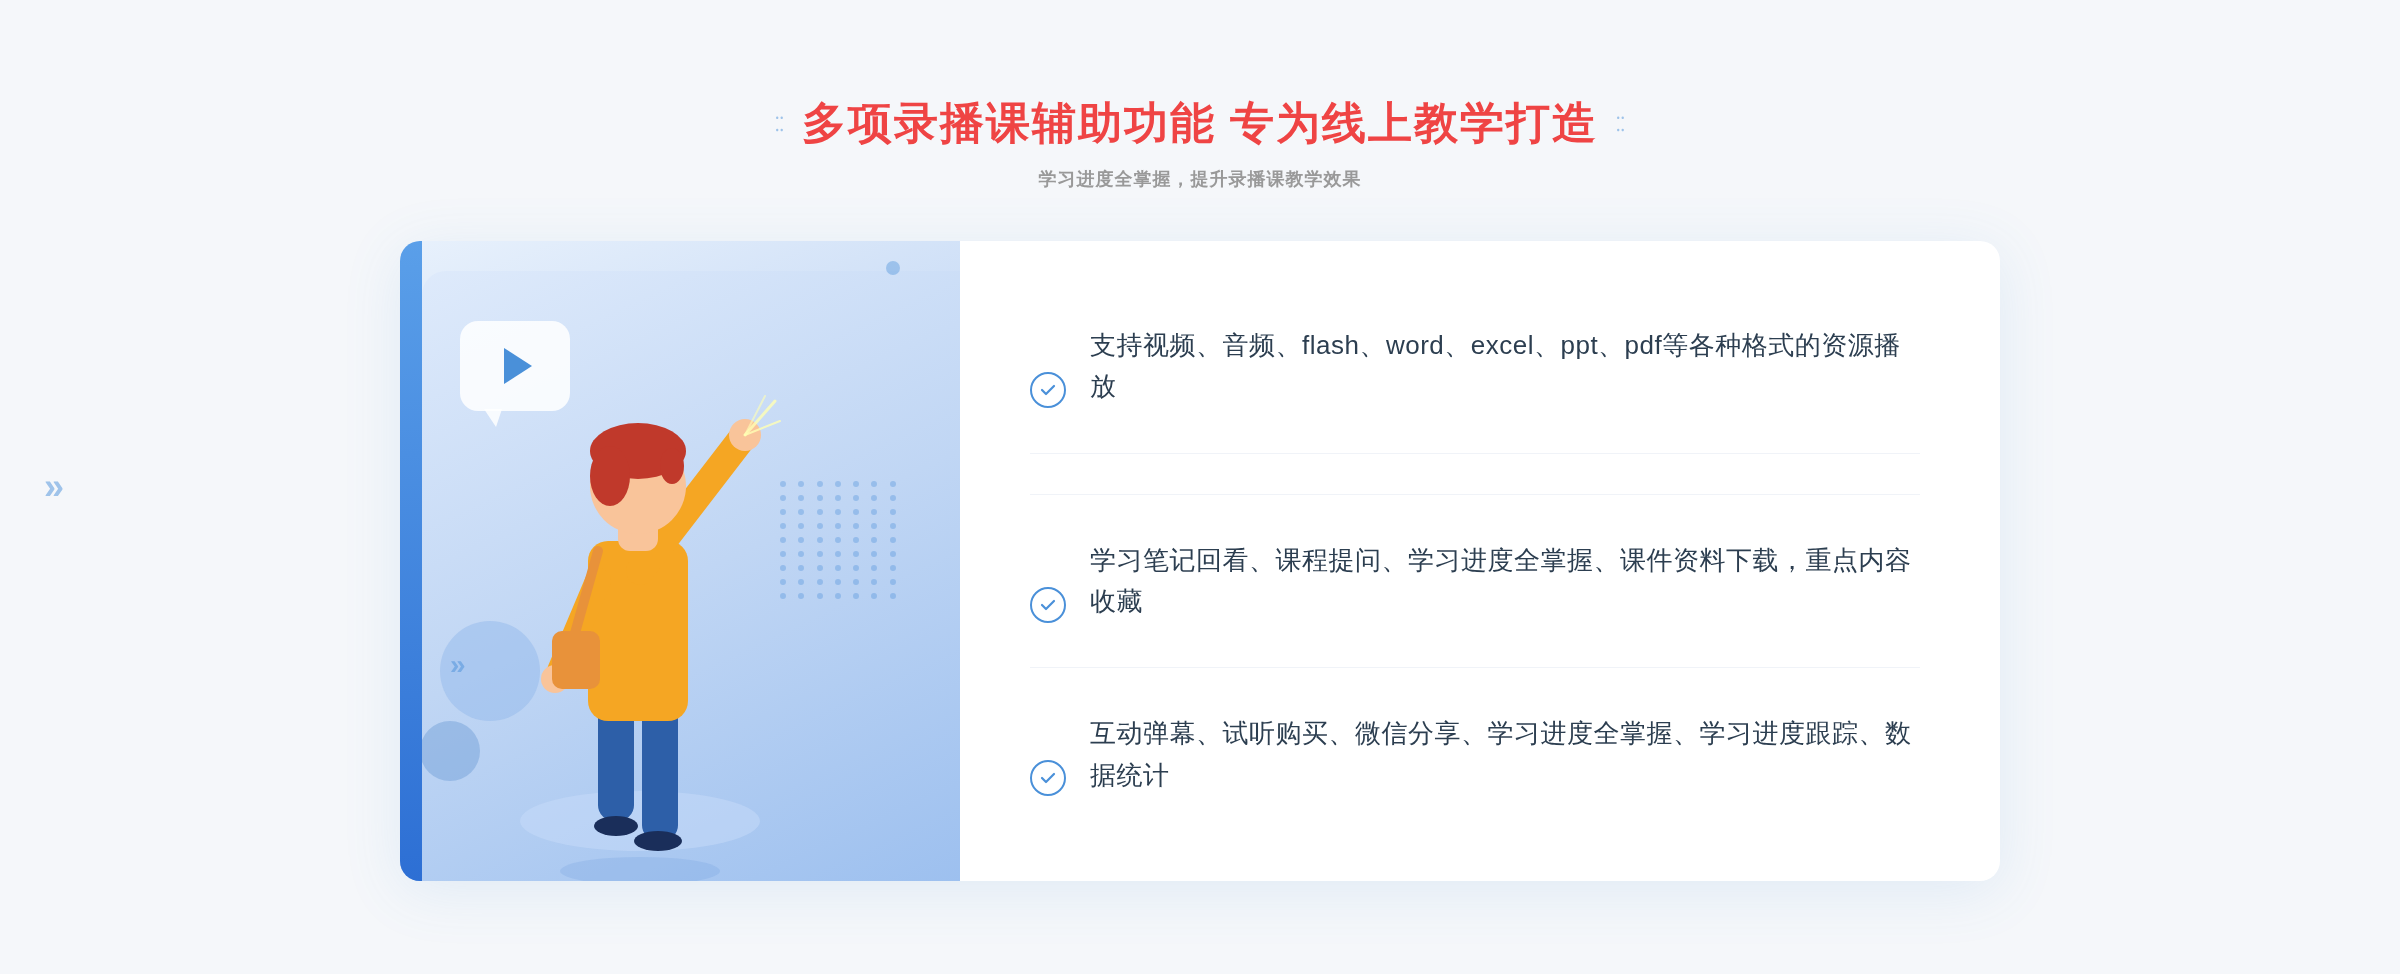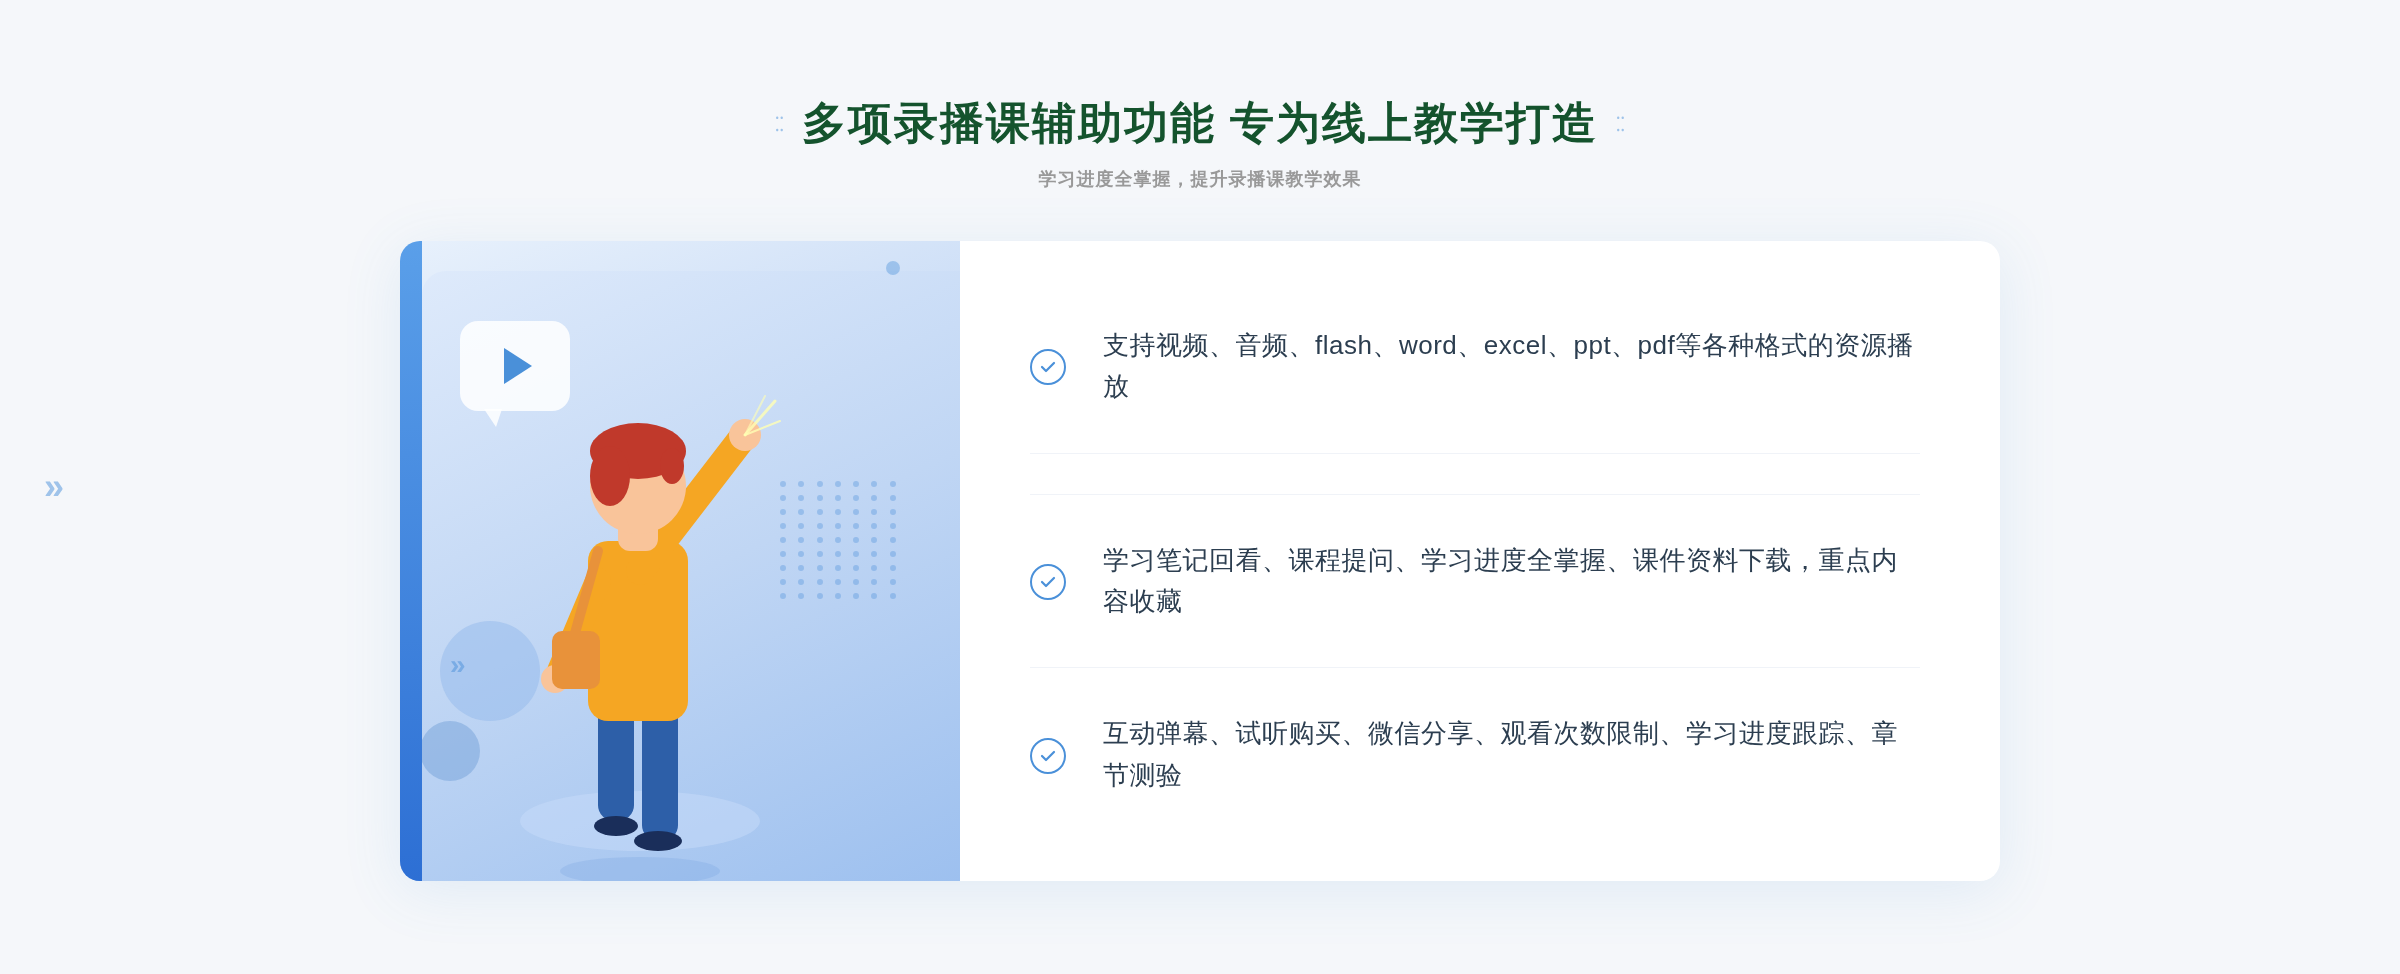--- a/index.html
+++ b/index.html
@@ -35,21 +35,21 @@
       display: flex;
       align-items: center;
       justify-content: center;
       gap: 18px;
       margin-bottom: 14px;
     }
 
     .main-title {
       font-size: 44px;
       font-weight: 700;
-      color: #14532d;
+      color: #ef4444;
       letter-spacing: 2px;
     }
 
     .sub-title {
       font-size: 18px;
       color: #999;
       font-weight: 700;
       letter-spacing: 1px;
     }
 
@@ -177,22 +177,22 @@
     .right-panel {
       flex: 1;
       padding: 60px 80px 60px 70px;
       display: flex;
       flex-direction: column;
       justify-content: space-around;
     }
 
     .feature-item {
       display: flex;
-      align-items: center;
-      gap: 37px;
+      align-items: flex-end;
+      gap: 24px;
       padding: 10px 0;
     }
 
     .check-icon {
       width: 36px;
       height: 36px;
       border: 2px solid #4a90d9;
       border-radius: 50%;
       display: flex;
       align-items: center;
@@ -416,21 +416,21 @@
       </div>
 
       <div class="feature-divider"></div>
 
       <div class="feature-item">
         <div class="check-icon">
           <svg viewBox="0 0 18 18" fill="none" xmlns="http://www.w3.org/2000/svg">
             <path d="M3 9L7 13L15 5" stroke="#4a90d9" stroke-width="2.2" stroke-linecap="round" stroke-linejoin="round"></path>
           </svg>
         </div>
-        <span class="feature-text">互动弹幕、试听购买、微信分享、观看次数限制、学习进度跟踪、章节测验</span>
+        <span class="feature-text">互动弹幕、试听购买、微信分享、学习进度全掌握、学习进度跟踪、数据统计</span>
       </div>
 
     </div>
   </div>
 
   <div style="position:fixed; left:44px; top:50%; transform:translateY(-50%); font-size:36px; color:#4a90d9; opacity:0.5; font-weight:bold;">»</div>
 
 </div>
 
 </body></html>

